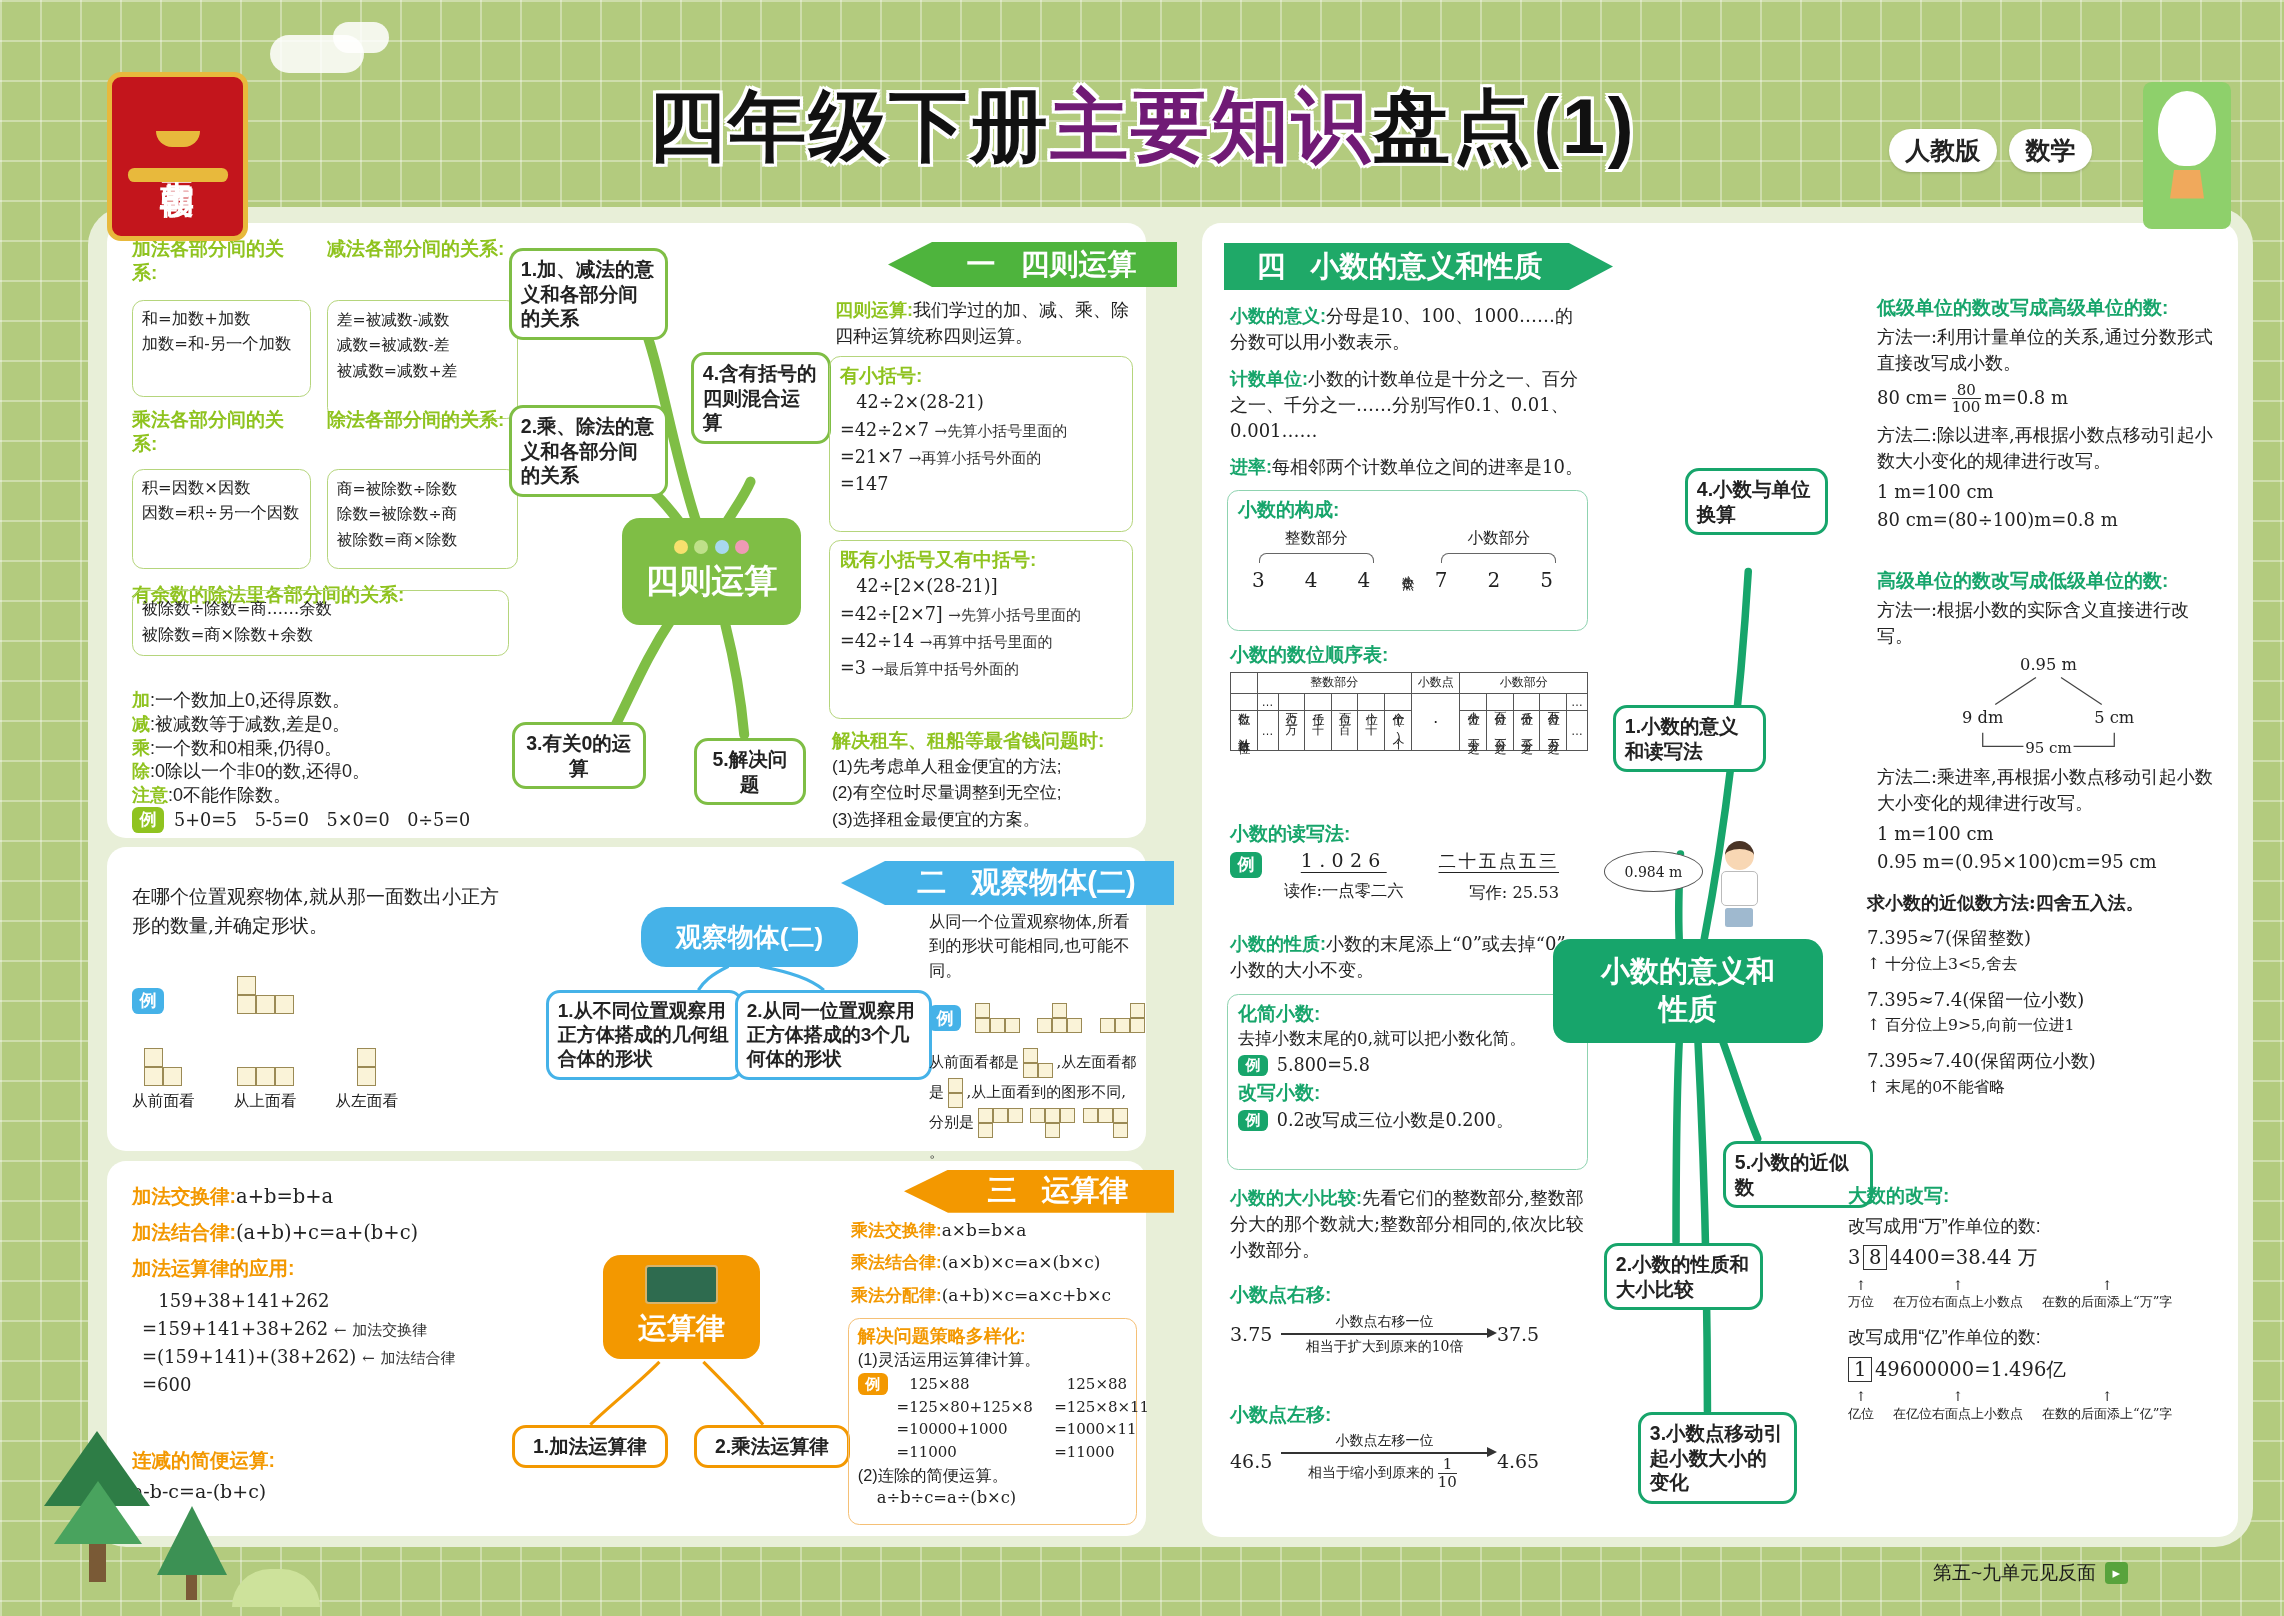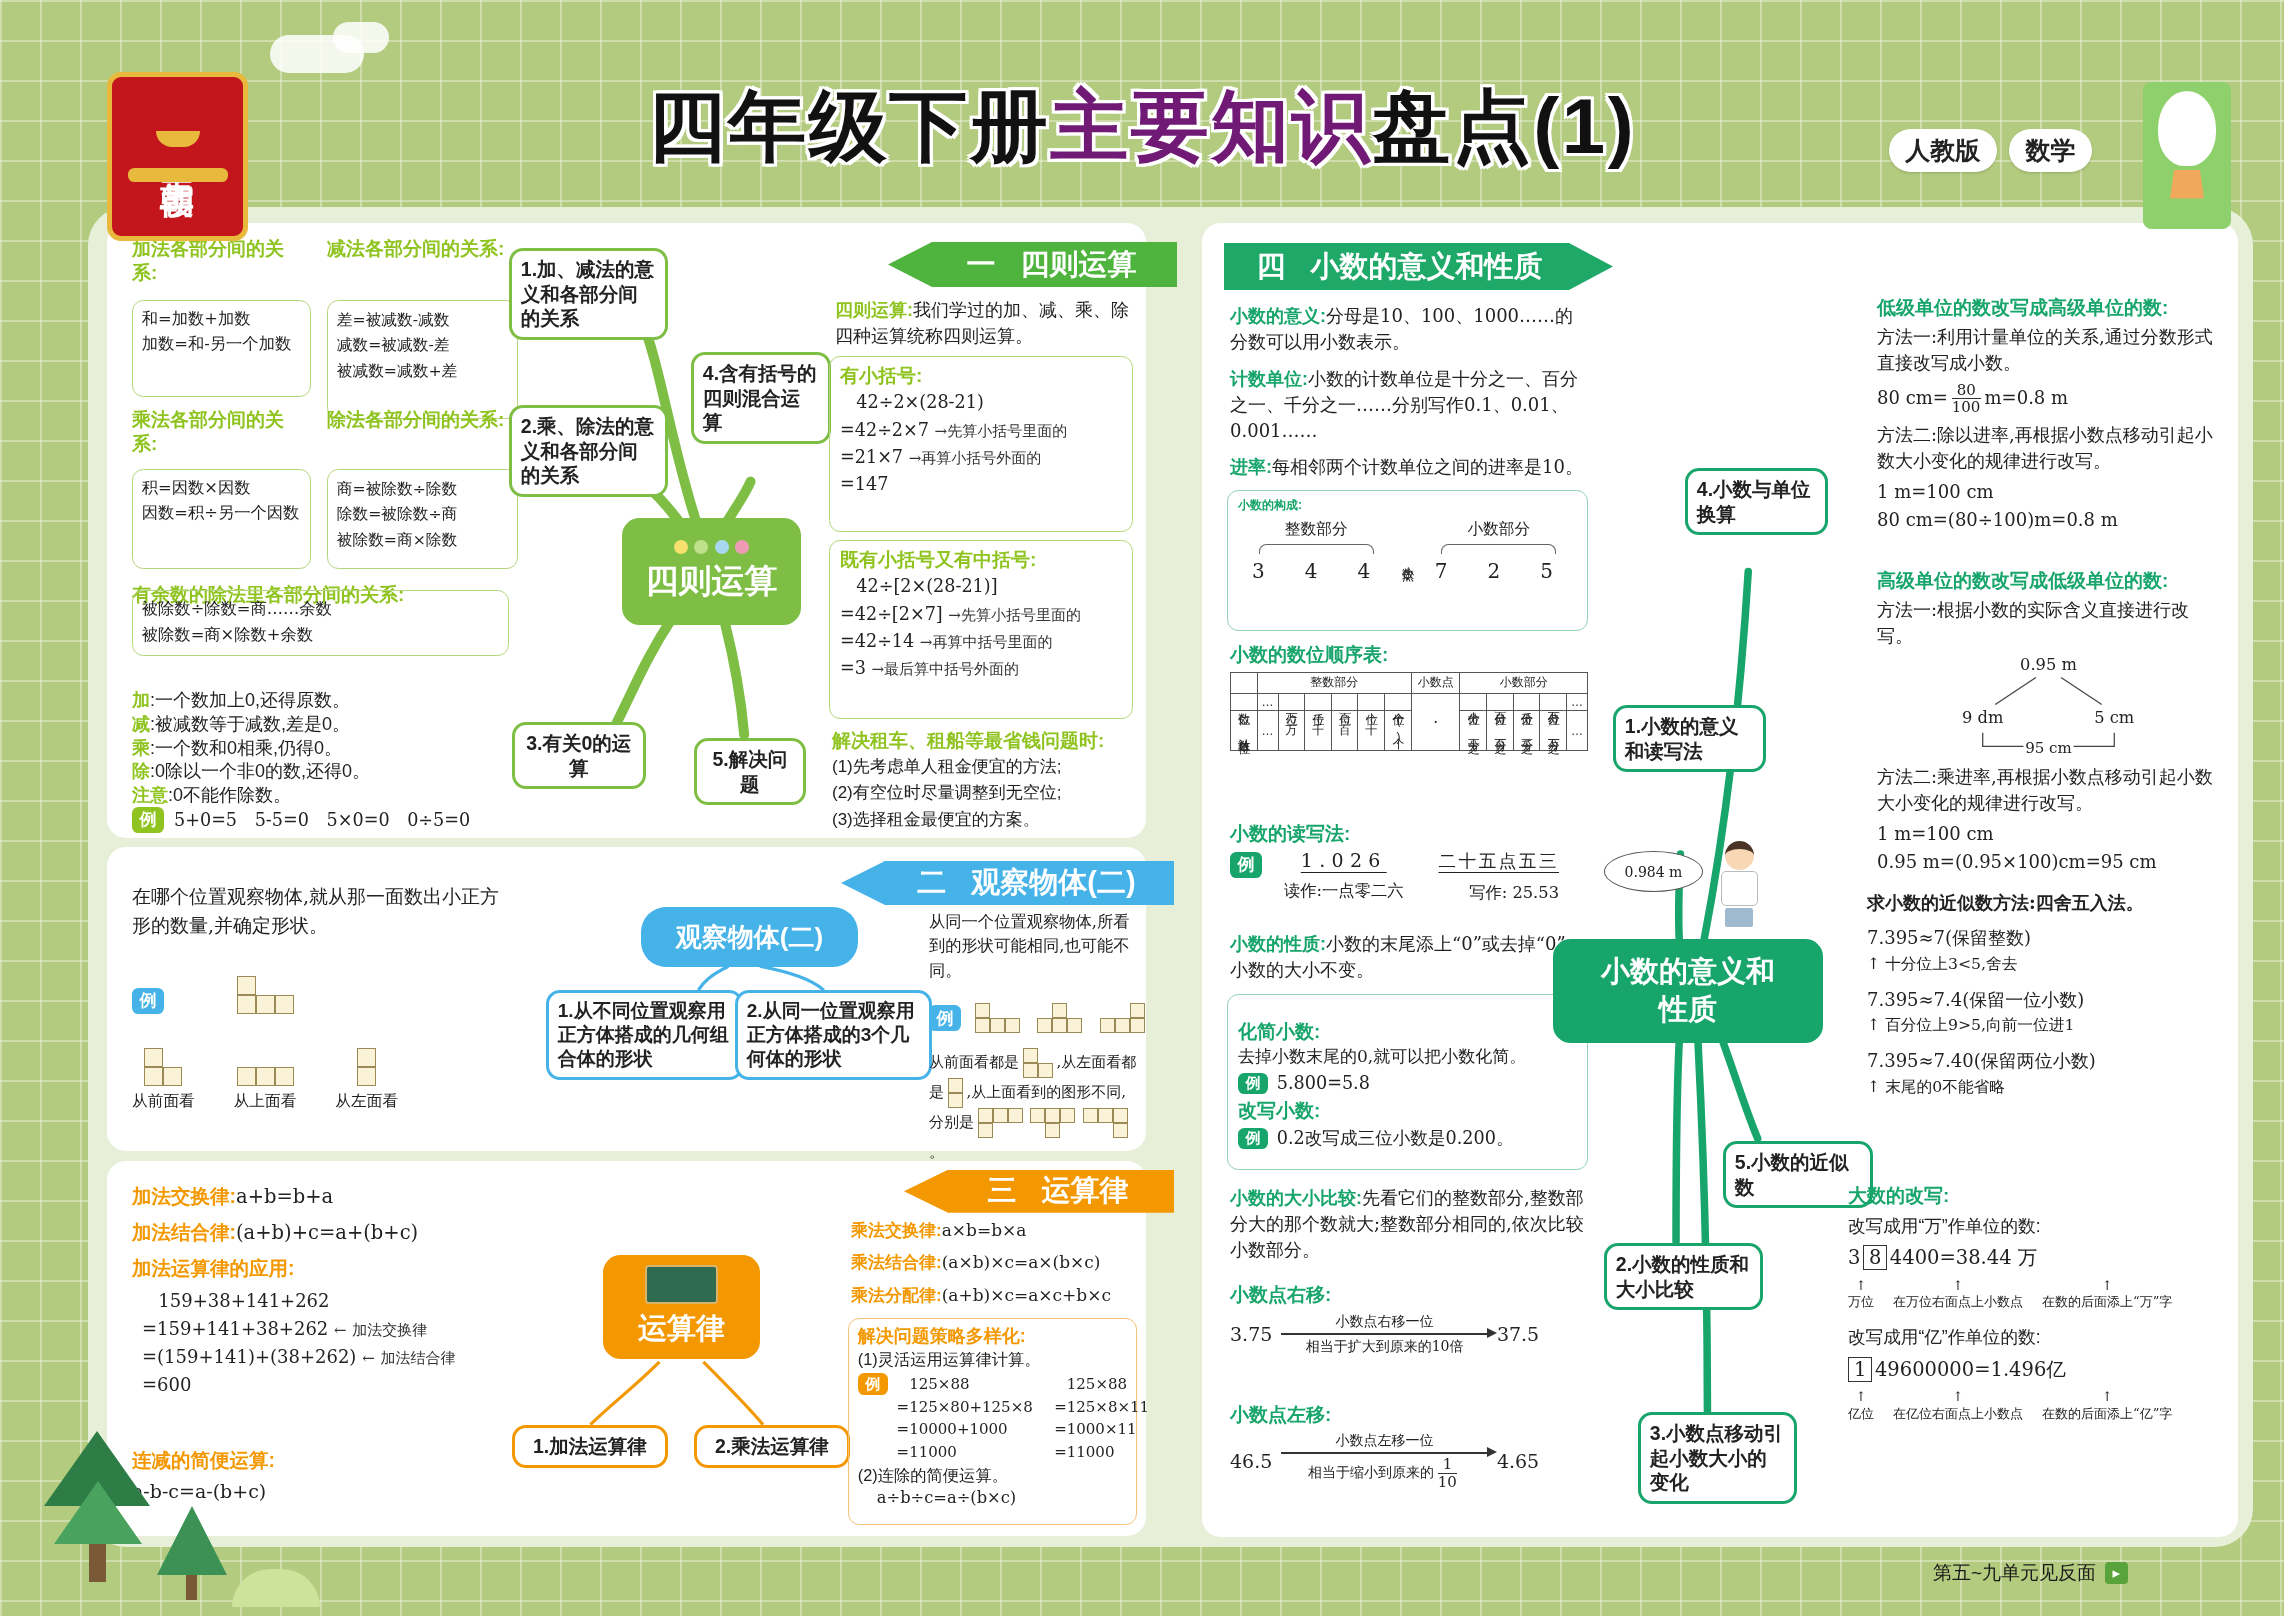--- a/index.html
+++ b/index.html
@@ -357,21 +357,21 @@
     <span class="h1t">小数的意义:</span><span class="serif">分母是10、100、1000……的分数可以用小数表示。</span>
   </div>
   <div class="abs para" style="left:28px;top:143px;width:355px;">
     <span class="h1t">计数单位:</span><span class="serif">小数的计数单位是十分之一、百分之一、千分之一……分别写作0.1、0.01、0.001……</span>
   </div>
   <div class="abs para" style="left:28px;top:231px;width:355px;">
     <span class="h1t">进率:</span><span class="serif">每相邻两个计数单位之间的进率是10。</span>
   </div>
 
   <div class="abs box-t" style="left:25px;top:267px;width:361px;height:141px;padding:6.3px 10px;box-sizing:border-box;">
-    <div class="h1t" style="font-size:12px;">小数的构成:</div>
+    <div class="h1t" style="font-size:19px;">小数的构成:</div>
     <div style="display:flex;justify-content:center;align-items:flex-end;gap:6.3px;margin-top:5px;">
       <div style="display:flex;flex-direction:column;align-items:center;width:132px;">
         <span style="font-size:15.7px;">整数部分</span>
         <div style="width:113px;height:8.8px;border:1.3px solid #666;border-bottom:none;border-radius:7.5px 7.5px 0 0;margin:3.8px 0;"></div>
         <span class="serif" style="font-size:20px;letter-spacing:10px;">3　4　4</span>
       </div>
       <div style="display:flex;flex-direction:column;align-items:center;width:38px;">
         <span class="vert" style="font-size:12px;">小数点</span>
         <span class="serif" style="font-size:20px;">.</span>
       </div>
@@ -434,21 +434,21 @@
     <div style="text-align:right;">
       <div class="serif rwnum" style="font-size:17.6px;letter-spacing:2.5px;">二十五点五三</div>
       <div class="serif" style="font-size:16.3px;margin-top:8.8px;"><span>写作:</span> <span>25.53</span></div>
     </div>
   </div>
 
   <div class="abs para" style="left:28px;top:708px;width:355px;">
     <span class="h1t">小数的性质:</span><span class="serif">小数的末尾添上“0”或去掉“0”,小数的大小不变。</span>
   </div>
 
-  <div class="abs box-t" style="left:25px;top:771px;width:361px;height:176px;padding:24px 10px;box-sizing:border-box;">
+  <div class="abs box-t" style="left:25px;top:771px;width:361px;height:176px;padding:6px 10px;box-sizing:border-box;">
     <div class="h1t" style="font-size:19px;">化简小数:</div>
     <div class="serif" style="font-size:17px;line-height:1.4;">去掉小数末尾的0,就可以把小数化简。</div>
     <div style="display:flex;align-items:center;gap:8.8px;margin-top:3.8px;">
       <span class="badge bg-t" style="font-size:15px;">例</span>
       <span class="serif" style="font-size:17.6px;">5.800=5.8</span>
     </div>
     <div class="h1t" style="font-size:19px;margin-top:3.8px;">改写小数:</div>
     <div style="display:flex;align-items:center;gap:8.8px;margin-top:2.5px;">
       <span class="badge bg-t" style="font-size:15px;">例</span>
       <span class="serif" style="font-size:17.6px;">0.2改写成三位小数是0.200。</span>

